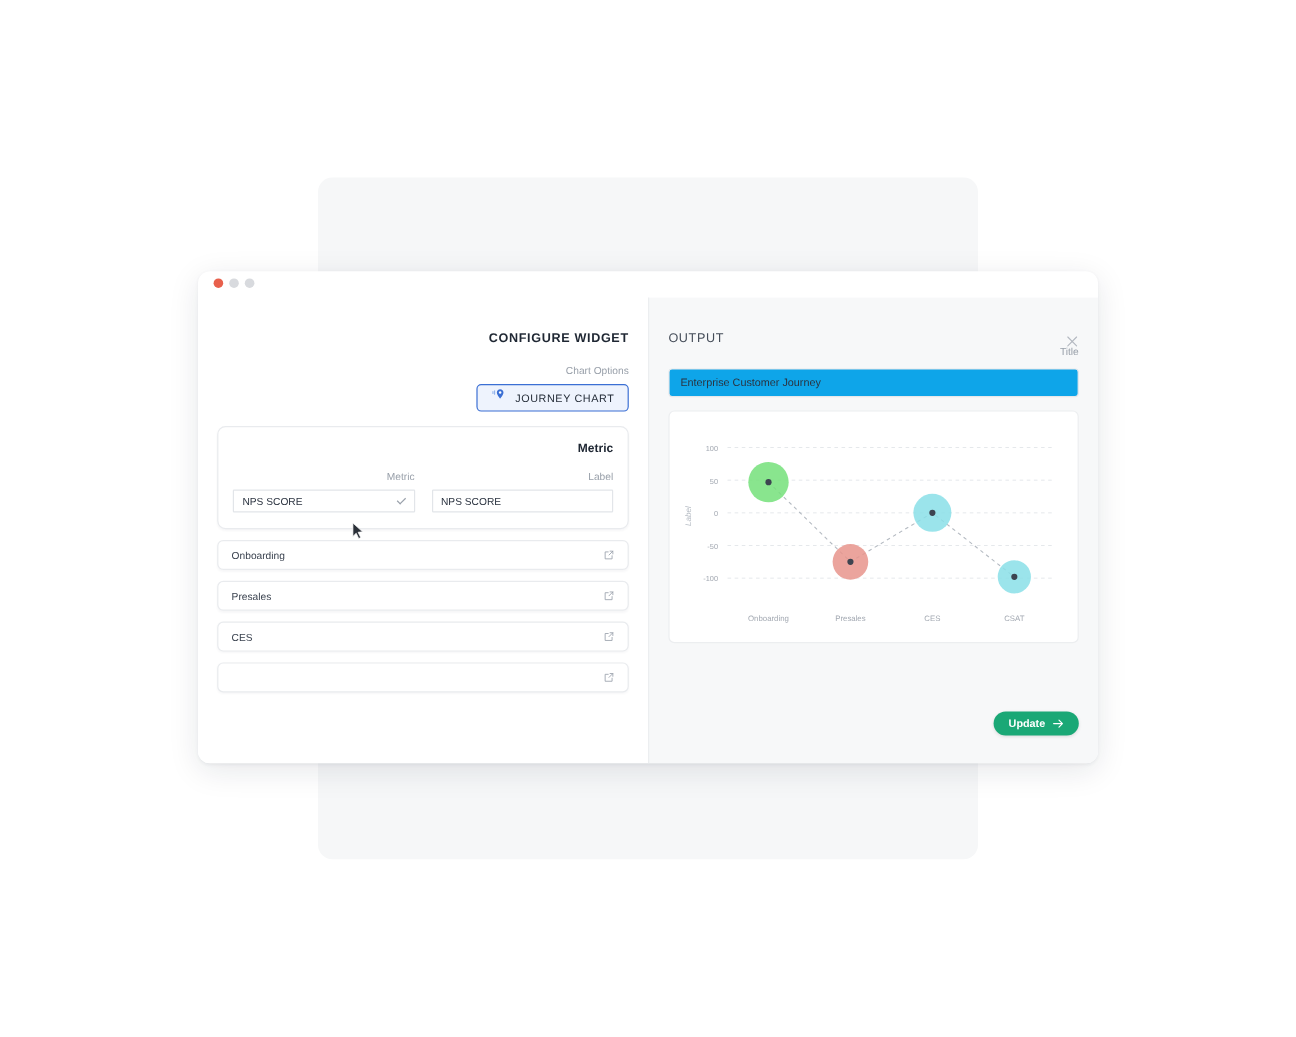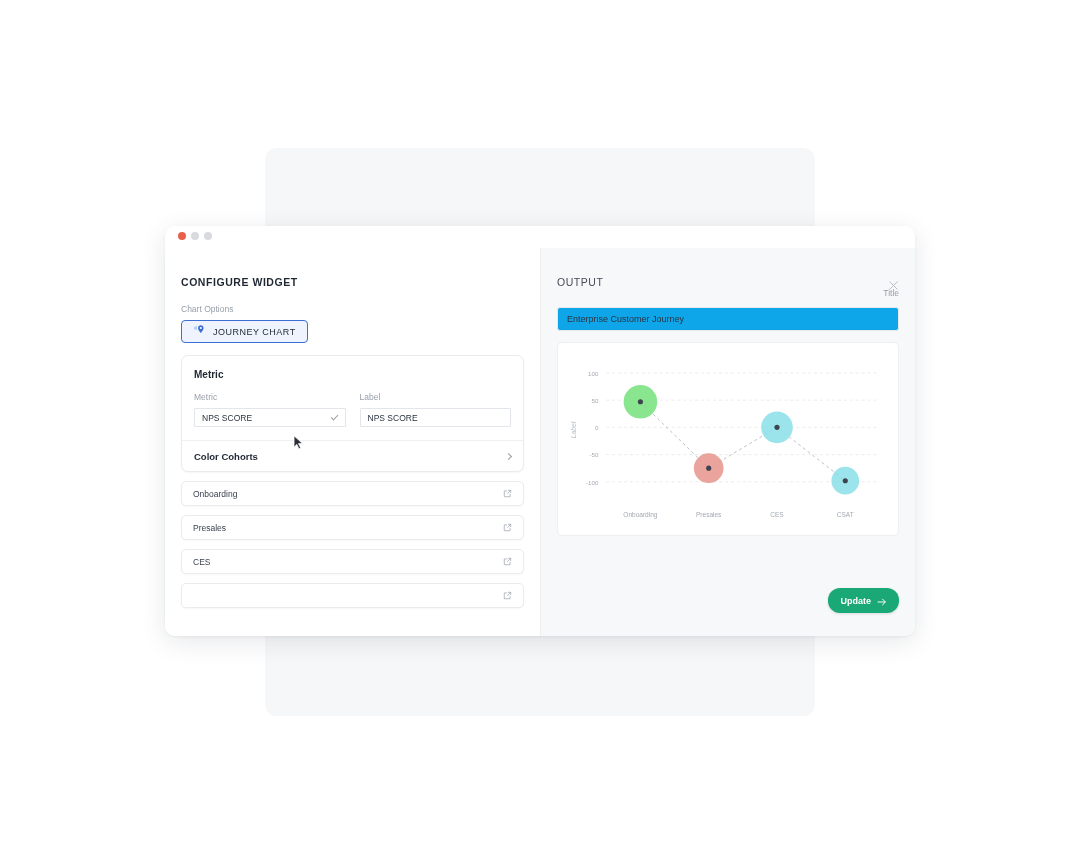--- a/index.html
+++ b/index.html
@@ -38,20 +38,21 @@
 
   #body { position: absolute; left: 0; top: 22px; width: 100%; height: 388px; display: flex; }
 
   
   #left {
     width: 375px; height: 100%;
     padding: 28px 16px 0 16px;
     background: #fff;
     position: relative;
     overflow: hidden;
+    text-align: right;
   }
   #configure-title {
     font-size: 10.5px; font-weight: bold; letter-spacing: .55px;
     color: #1f2733; margin-bottom: 16px;
   }
   .field-label { font-size: 8.5px; color: #99a0aa; margin-bottom: 6px; font-weight: normal; }
 
   #chart-option-btn {
     display: inline-flex; align-items: center; gap: 7px;
     height: 23px; padding: 0 11px;
@@ -143,21 +144,21 @@
 
   #chart-card {
     margin-top: 11px;
     height: 194px; width: 100%;
     background: #fff; border: 1px solid #eceef0; border-radius: 5px;
     position: relative; overflow: hidden;
   }
 
   #update-btn {
     position: absolute; right: 16px; bottom: 23px;
-    height: 25px; padding: 0 12px;
+    height: 20px; padding: 0 12px;
     background: #1aa876; border-radius: 12px;
     display: inline-flex; align-items: center; gap: 6px;
     cursor: pointer;
     box-shadow: 0 1px 3px rgba(0,0,0,.12);
   }
   #update-btn .lbl { color: #fff; font-size: 9px; font-weight: bold; }
 
   
   #cursor { position: absolute; left: 293px; top: 435px; width: 11px; height: 15px; pointer-events: none; }
 </style>
@@ -207,24 +208,20 @@
                 <span>NPS SCORE</span>
                 <span class="chev-dn"></span>
               </div>
             </div>
             <div class="metric-col">
               <div class="field-label">Label</div>
               <div class="ctl">
                 <span>NPS SCORE</span>
               </div>
             </div>
-          </div>
-          <div id="color-cohorts-row">
-            <span class="h">Color Cohorts</span>
-            <span class="chev-rt"></span>
           </div>
         </div>
 
 
         <div id="stages-list">
             <div class="stage-row">
               <span class="nm">Onboarding</span>
               <svg class="edit-icon" viewBox="0 0 14 14">
                 <path d="M11 8v4H2V3h4" fill="none" stroke="#9aa1ab" stroke-width="1.1" stroke-linecap="round"></path>
                 <path d="M7 7l5-5M8.4 2H12v3.6" fill="none" stroke="#9aa1ab" stroke-width="1.1" stroke-linecap="round" stroke-linejoin="round"></path>

